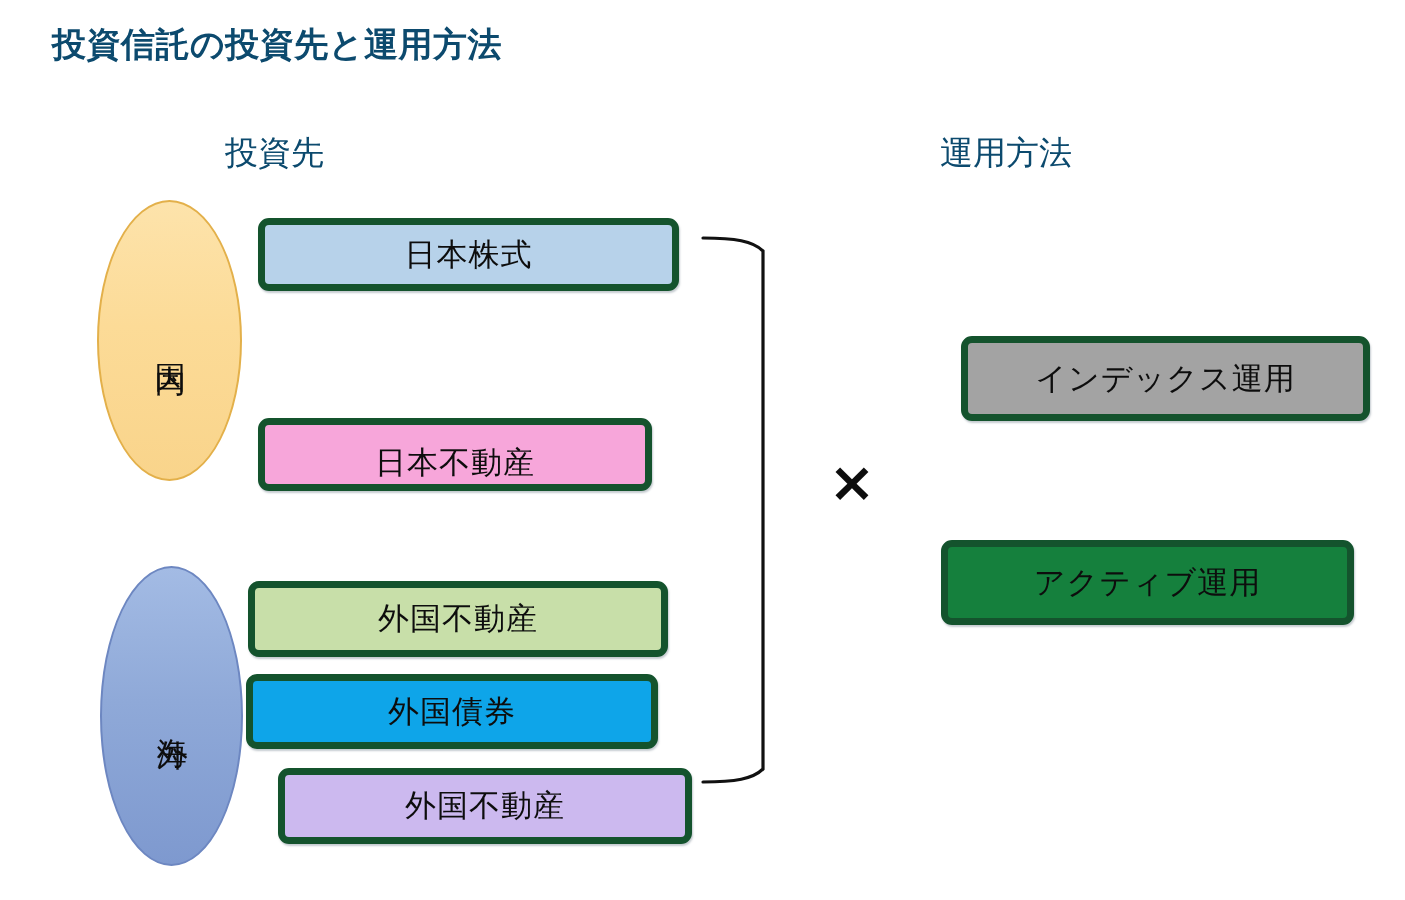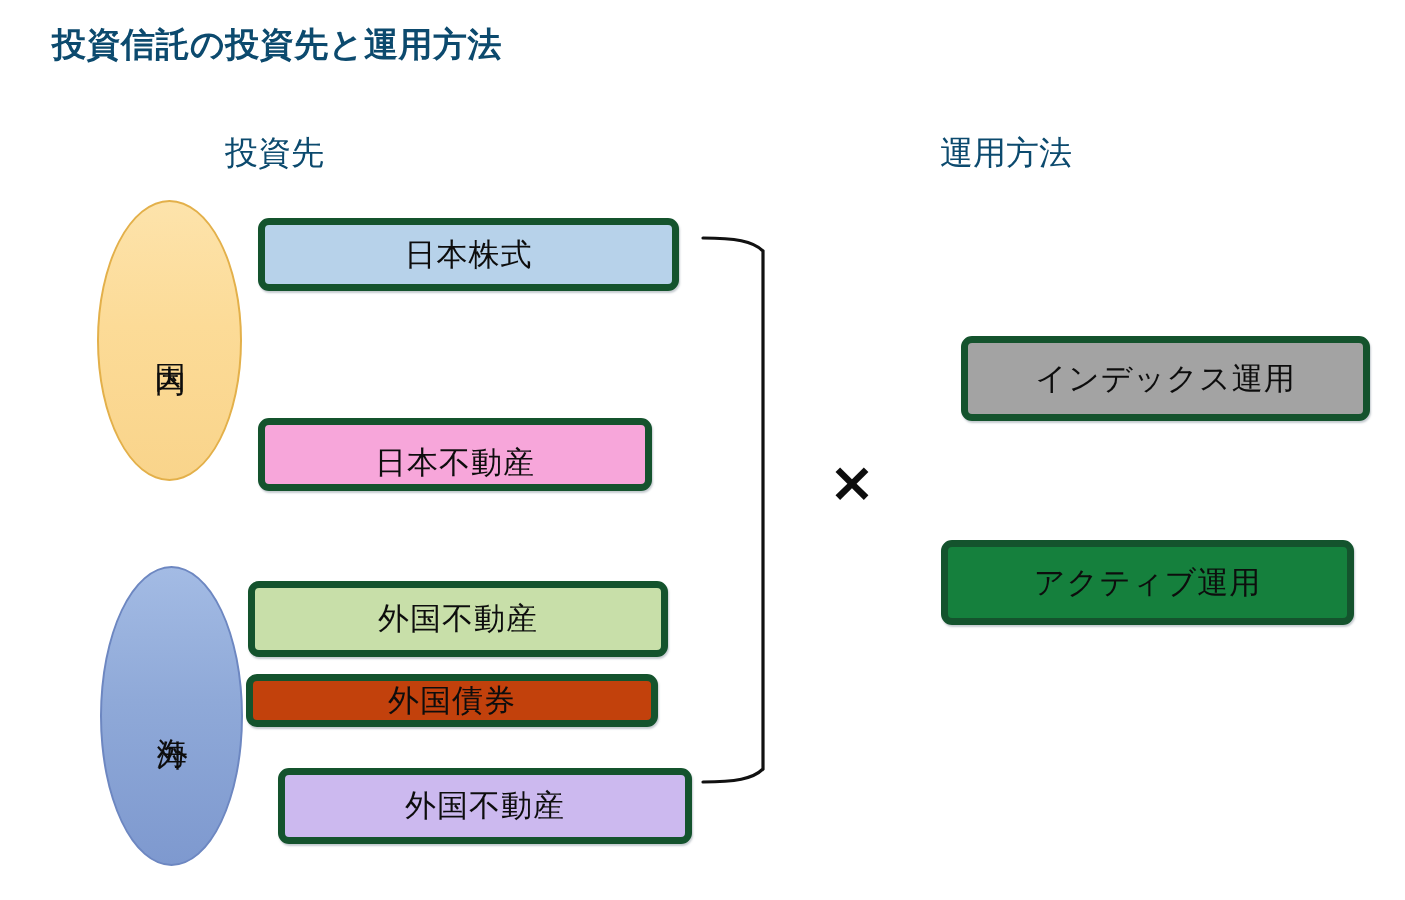--- a/index.html
+++ b/index.html
@@ -94,21 +94,21 @@
     white-space: nowrap;
     letter-spacing: 1px;
   }
 
   
   #box-jp-equity   { left: 258px; top: 218px; width: 421px; height: 73px; background:#b7d2ea; }
   #box-jp-bond     { left: 258px; top: 315px; width: 416px; height: 73px; background:#fadf96; }
   #box-jp-reit     { left: 258px; top: 418px; width: 394px; height: 73px; background:#f7a6da;align-items:flex-end; }
   
   #box-fx-equity   { left: 248px; top: 581px; width: 420px; height: 76px; background:#c8dfa9; }
-  #box-fx-bond     { left: 246px; top: 674px; width: 412px; height: 53px; background:#c2410c; }
+  #box-fx-bond     { left: 246px; top: 674px; width: 412px; height: 75px; background:#0ea5e9; }
   #box-fx-reit     { left: 250px; top: 768px; width: 414px; height: 76px; background:#ccb9ef;margin-left:28px; }
 
   
   #box-index   { left: 943px; top: 336px; width: 409px; height: 85px; background:#a3a3a3;margin-left:18px; }
   #box-active  { left: 941px; top: 540px; width: 413px; height: 85px; background:#15803d; }
 
   
   #bracket {
     position: absolute;
     left: 695px;

